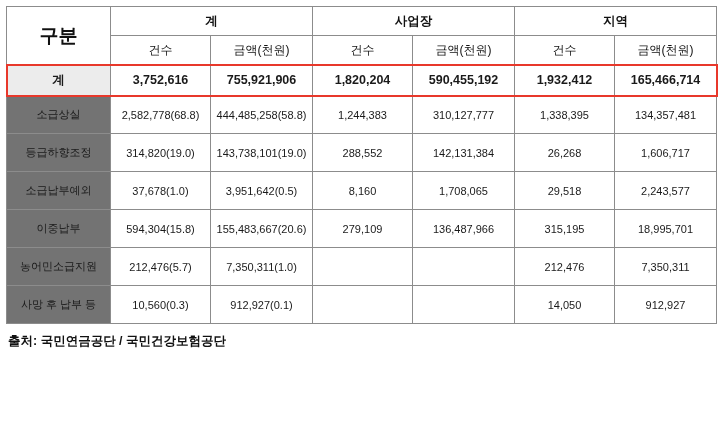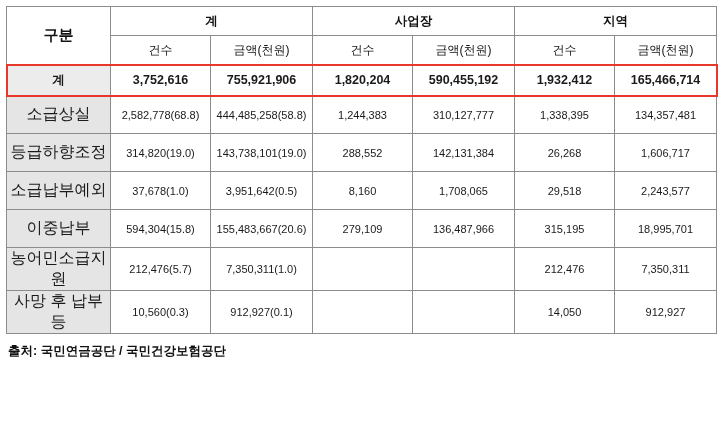--- a/index.html
+++ b/index.html
@@ -45,41 +45,41 @@
     background: #ececec;
     font-weight: normal;
     font-size: 12px;
     height: 28px;
     color: #111;
     margin-left: 16px;
   }
   th.gubun {
     background: #ececec;
     font-weight: bold;
-    font-size: 15px;
+    font-size: 19px;
     font-family: Liberation Mono, monospace;
   }
   
   tr.total-row td {
     height: 30px;
     font-weight: bold;
     font-size: 12.5px;
   }
   tr.total-row td.rowlabel {
     background: #ececec;
     font-weight: bold;
   }
   tr.data-row td {
     height: 37px;
     font-size: 11px;
     color: #1a1a1a;
   }
   tr.data-row td.rowlabel {
-    background: #e5e5e5;
-    font-size: 16px;
+    background: #737373;
+    font-size: 11px;
   }
   td.rowlabel {
     text-align: center;
   }
   td.num {
     text-align: center;
     margin-left: 13px;
   }
   
   .redbox {

